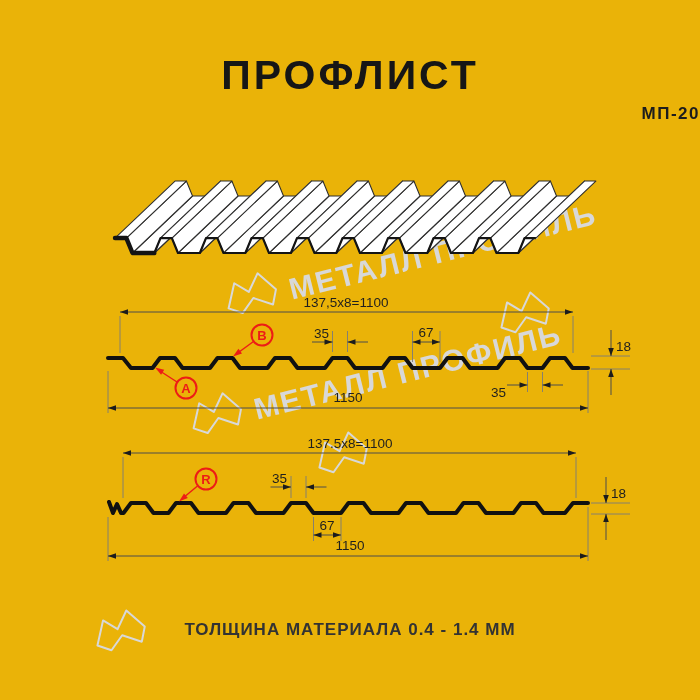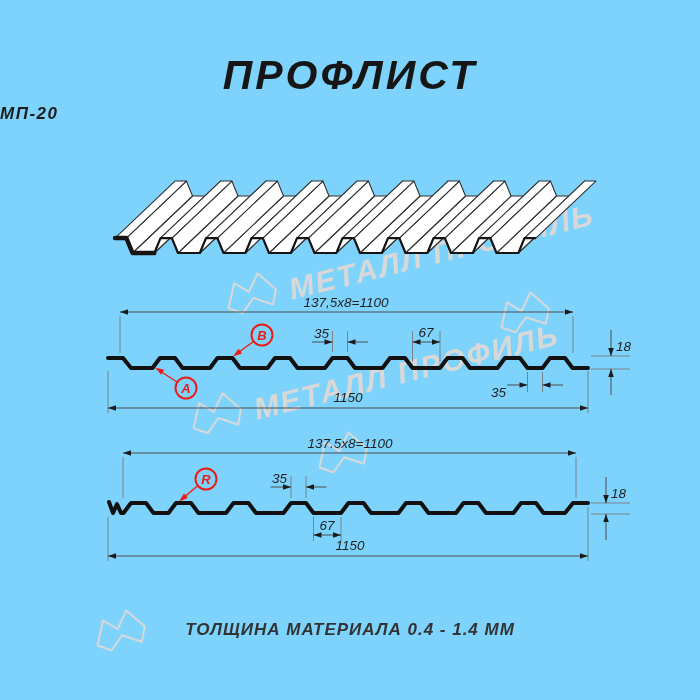--- a/index.html
+++ b/index.html
@@ -1,20 +1,20 @@
 <!DOCTYPE html>
 <html><head>
 <meta charset="utf-8">
 <style>
   html,body{margin:0;padding:0;background:#fff;}
-  .page{position:relative;width:700px;height:700px;background:#7dd3fc;overflow:hidden;
-        font-family:"Liberation Sans",sans-serif;font-style:italic;}
+  .page{position:relative;width:700px;height:700px;background:#eab308;overflow:hidden;
+        font-family:"Liberation Sans",sans-serif;}
   .page-title{position:absolute;top:52px;left:0;right:0;text-align:center;
         font-size:41px;font-weight:bold;letter-spacing:3px;color:#161616;}
-  .page-subtitle{position:absolute;top:104px;left:0;right:0;text-align:left;
+  .page-subtitle{position:absolute;top:104px;left:0;right:0;text-align:right;
         font-size:17px;font-weight:bold;letter-spacing:1.5px;color:#1d1d1d;}
   .footer-note{position:absolute;top:620px;left:0;right:0;text-align:center;
         font-size:17px;font-weight:bold;letter-spacing:1px;color:#333;}
   svg{position:absolute;top:0;left:0;}
   .wm-text{font-family:"Liberation Sans",sans-serif;font-size:30px;font-weight:bold;
         letter-spacing:2px;fill:#d8d8d8;}
   .wm-logo{fill:none;stroke:#d8d8d8;stroke-width:4;stroke-linejoin:round;}
   .profile{fill:none;stroke:#111;stroke-width:4;stroke-linejoin:round;stroke-linecap:round;}
   .dim{stroke:#4d4d4d;stroke-width:1;fill:none;}
   .ext{stroke:#7a7a7a;stroke-width:0.9;fill:none;}

